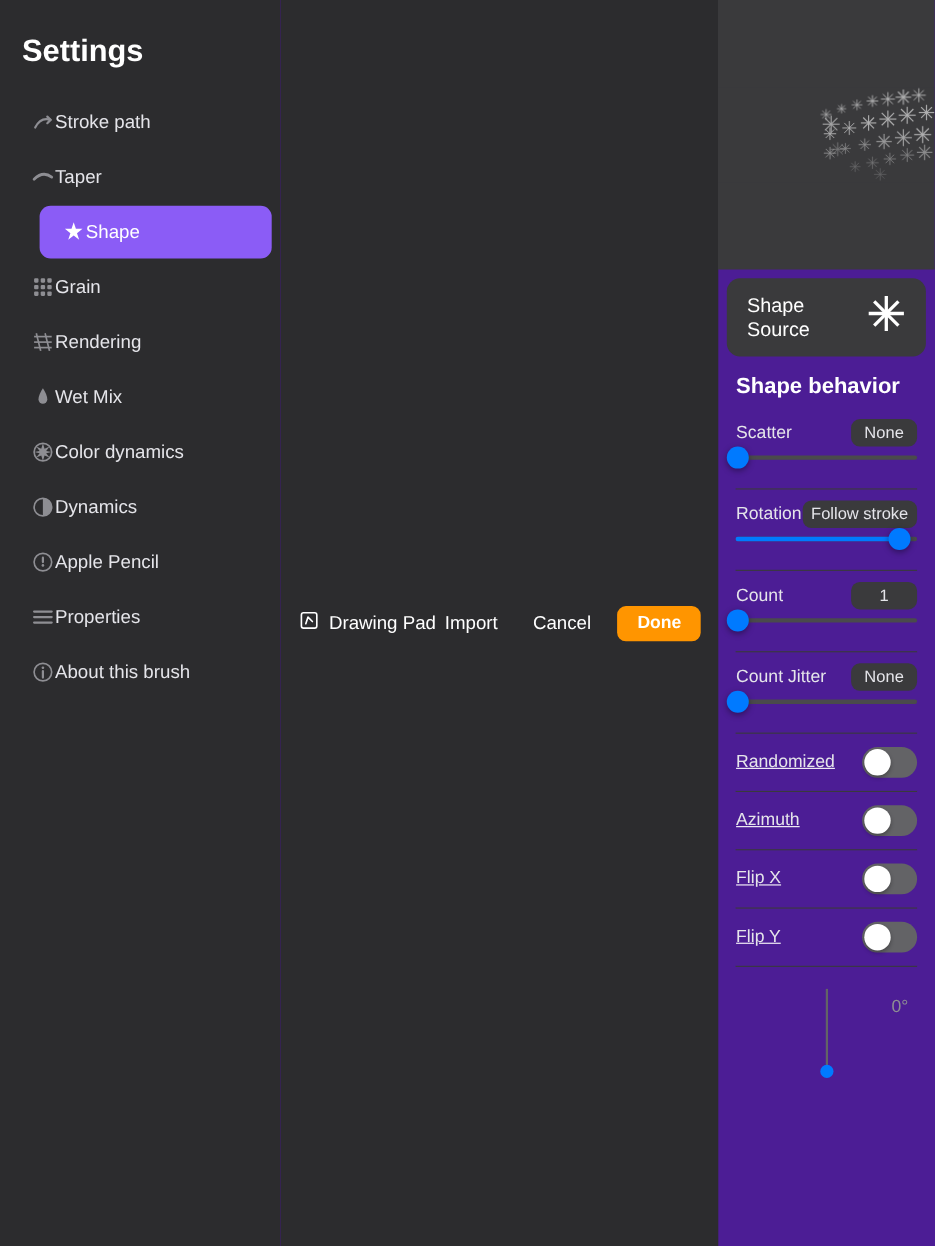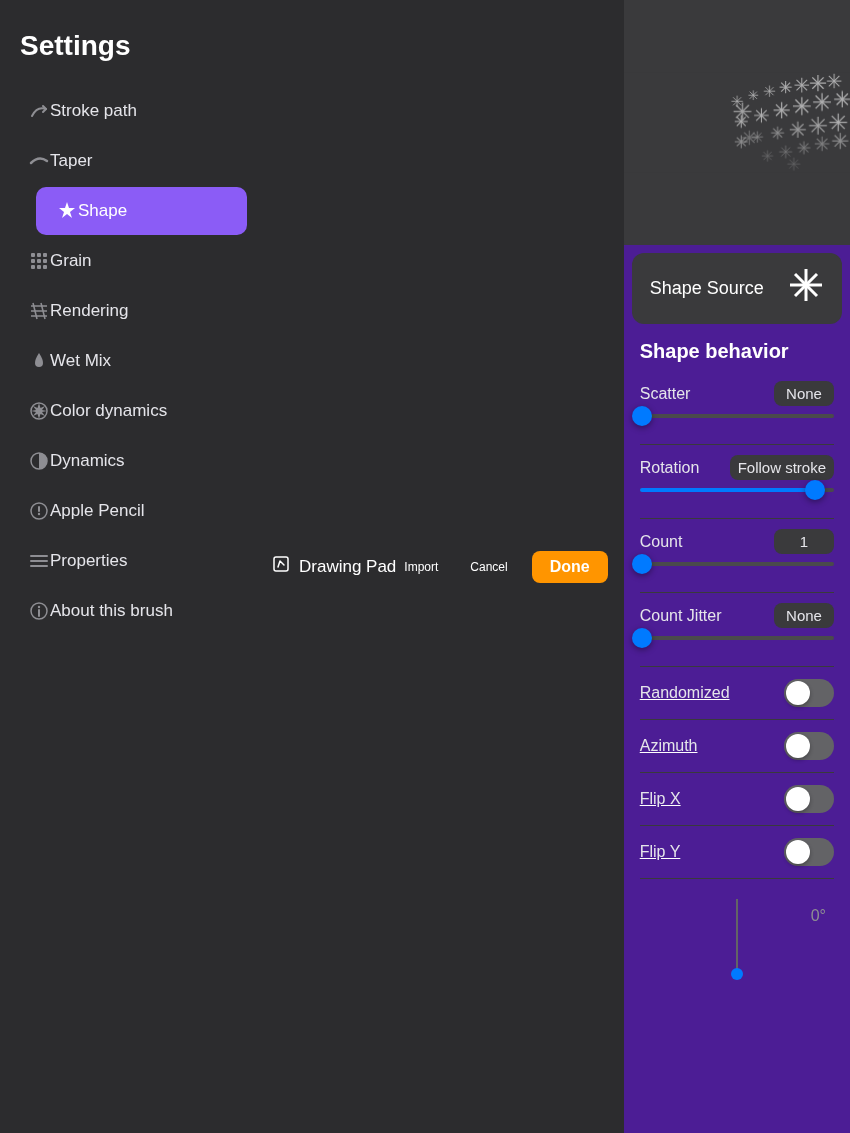--- a/index.html
+++ b/index.html
@@ -106,21 +106,21 @@
       color: #ffffff;
     }
 
     .topbar-right {
       display: flex;
       align-items: center;
       gap: 16px;
     }
 
     .topbar-btn {
-      font-size: 12px;
+      font-size: 17px;
       color: #ffffff;
       background: none;
       border: none;
       cursor: pointer;
       padding: 4px 8px;
     }
 
     .topbar-btn-done {
       background: #ff9500;
       color: #ffffff;

